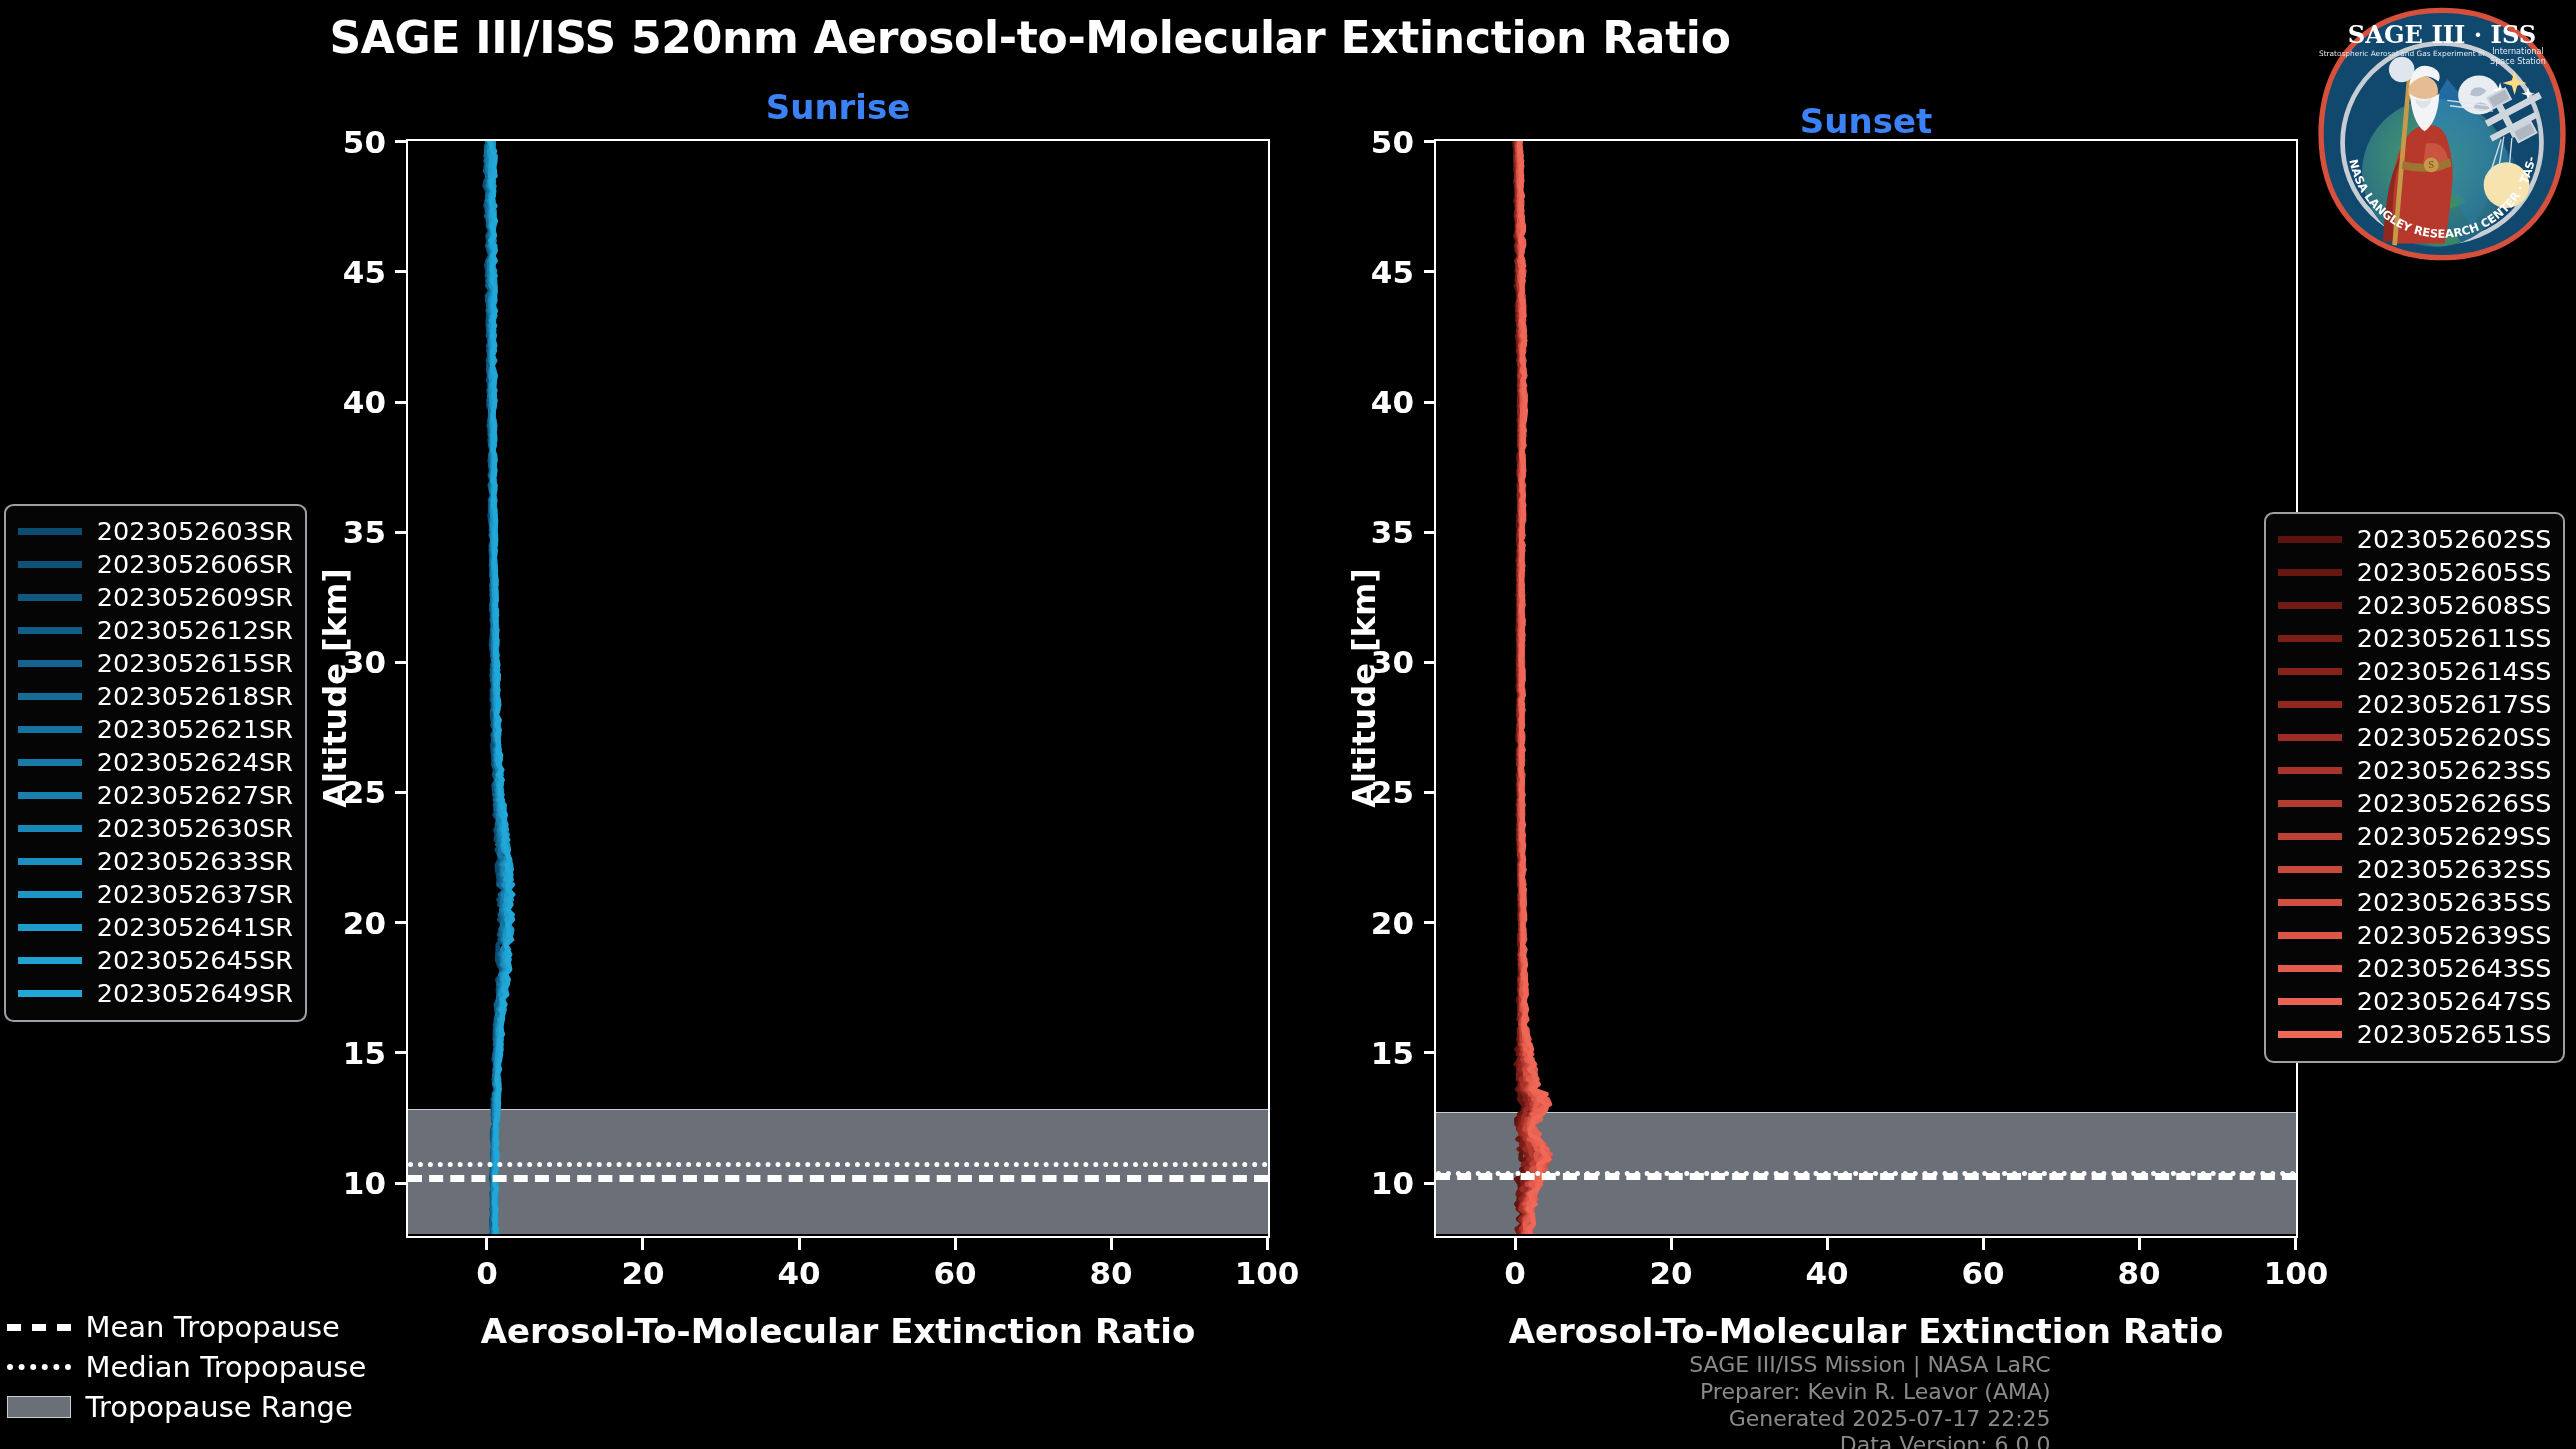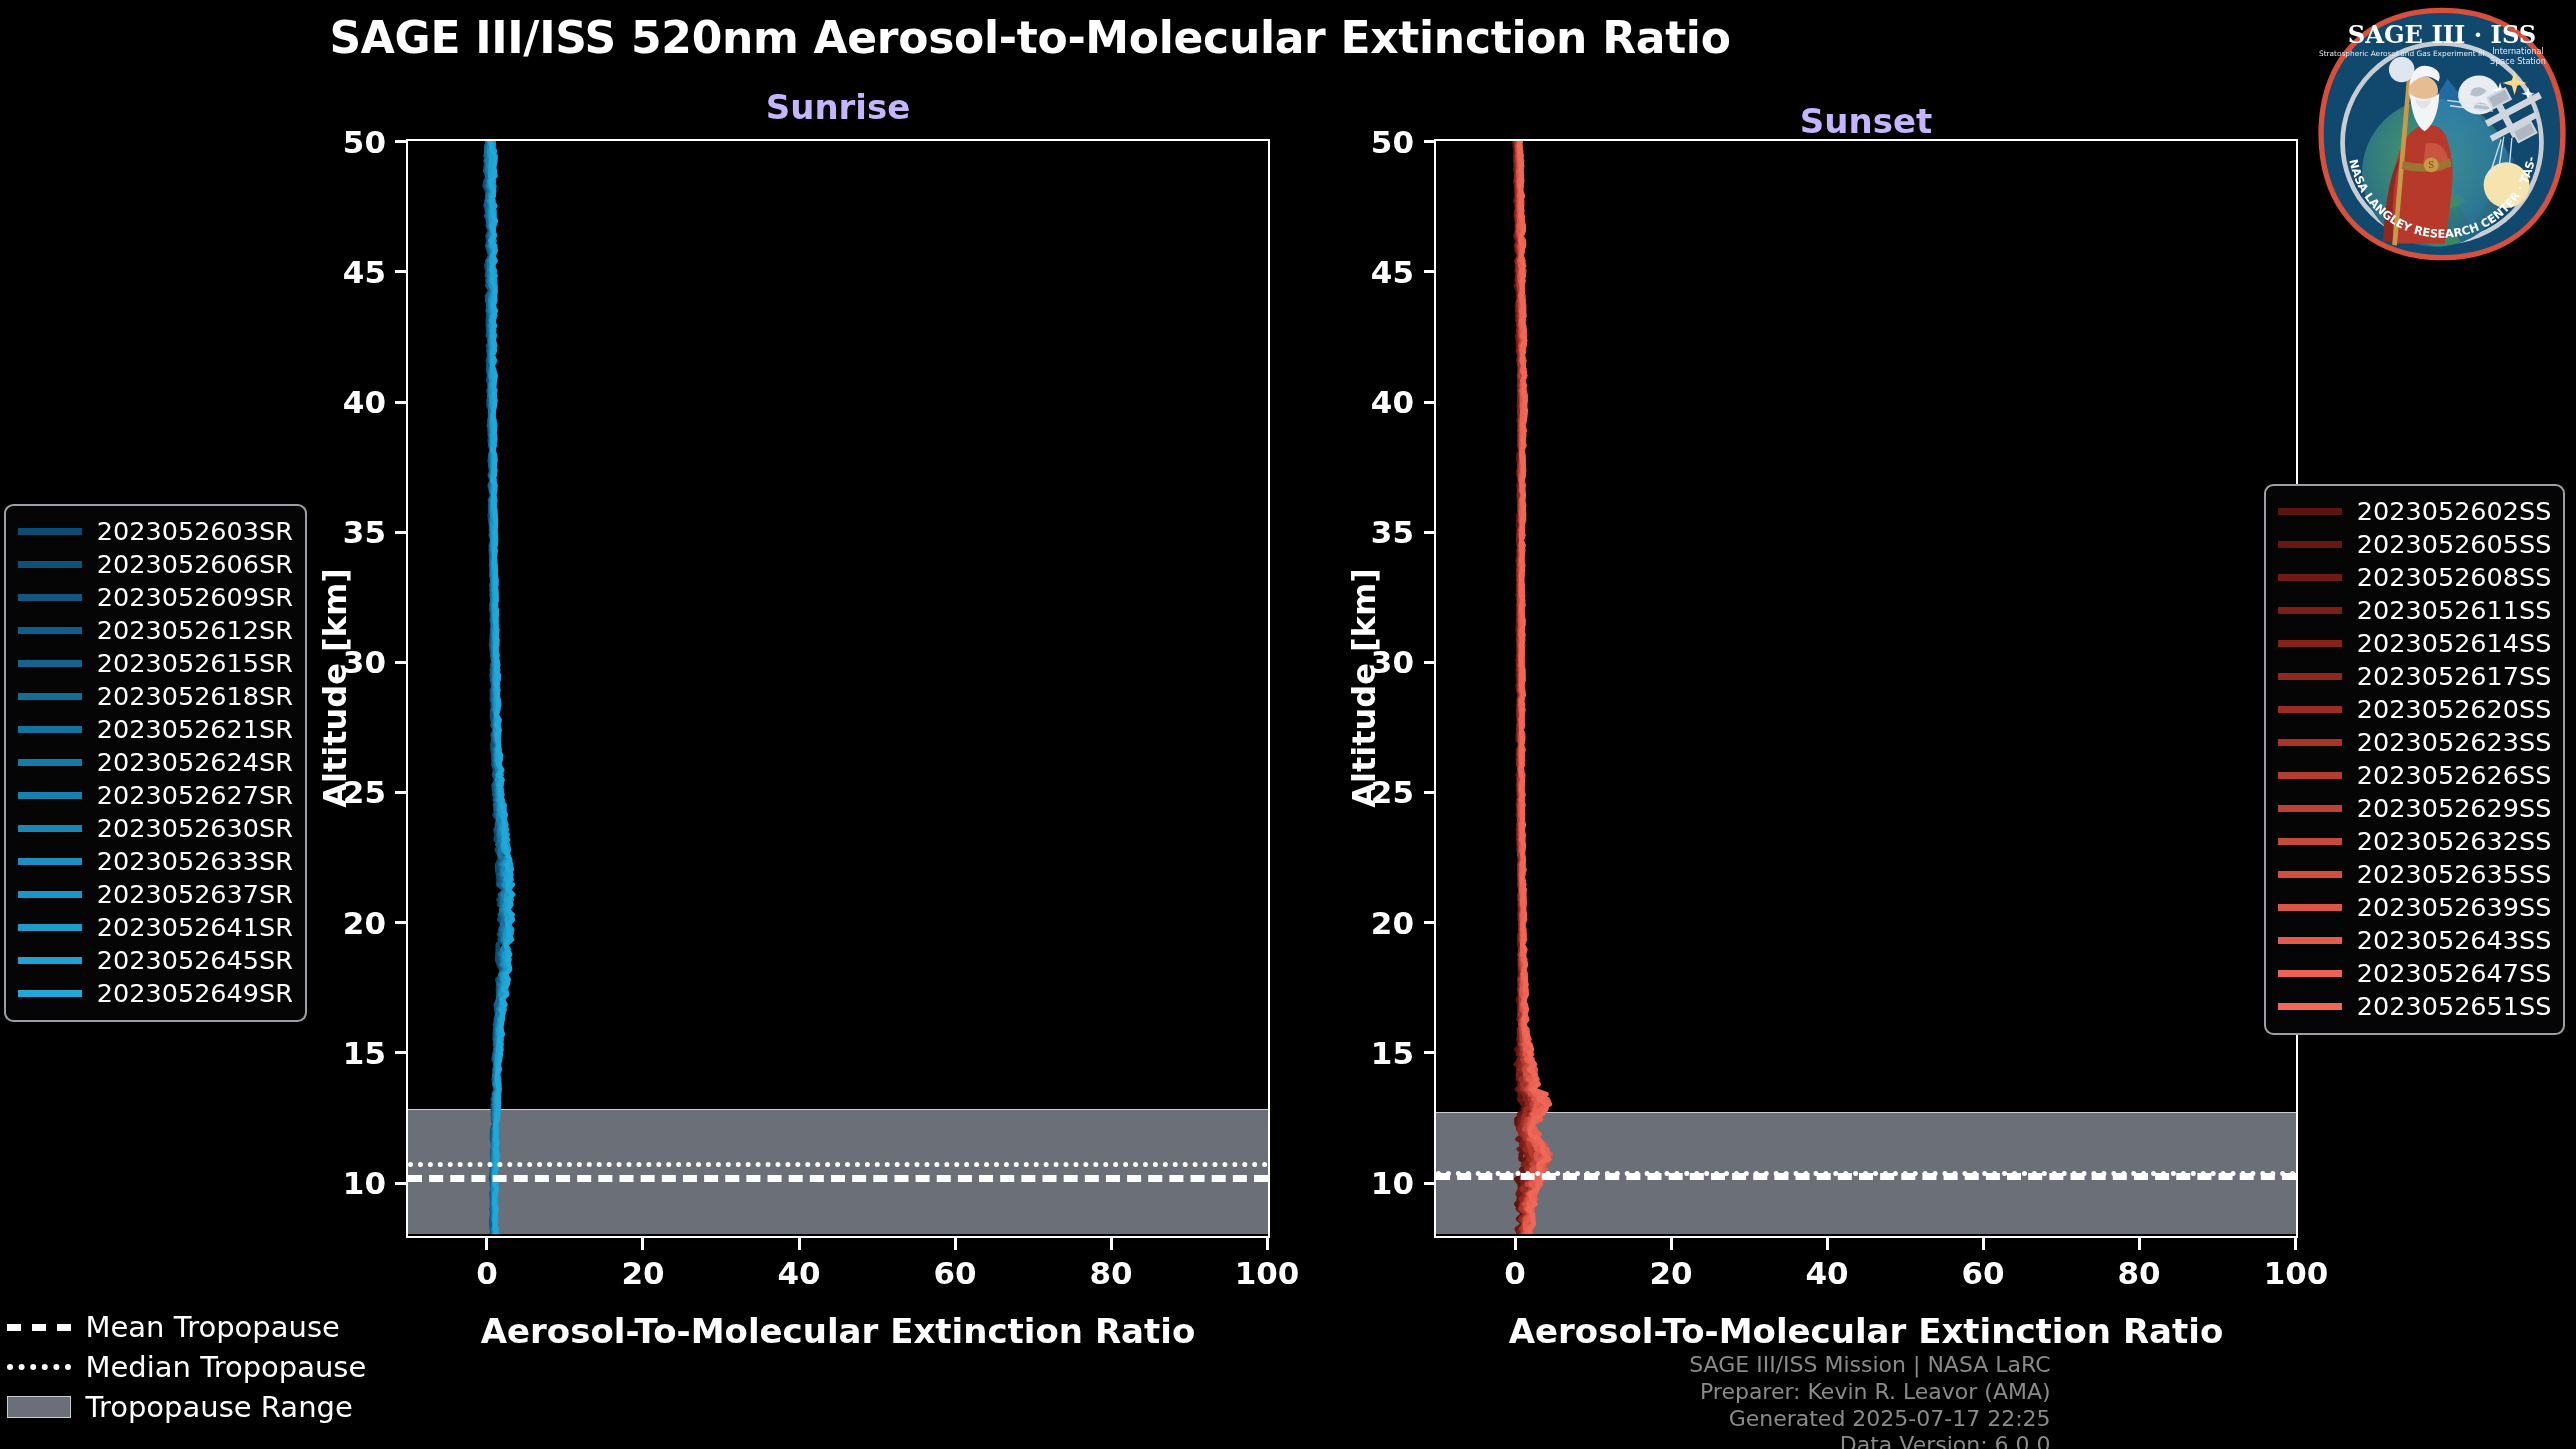--- a/index.html
+++ b/index.html
@@ -33,21 +33,21 @@
     left: 0; right: 0; top: 72px;
     text-align: center;
     color: #ffffff;
     font-family: "DejaVu Sans", sans-serif;
     font-weight: bold;
     font-size: 39px;
     white-space: nowrap;
   }
   .panel-title {
     position: absolute;
-    color: #c4b5fd;
+    color: #3b82f6;
     font-family: "DejaVu Sans", sans-serif;
     font-weight: bold;
     font-size: 34px;
     text-align: center;
     white-space: nowrap;
   }
 
   
   .axes {
     position: absolute;
@@ -304,21 +304,21 @@
       <div class="legend-row">
         <span class="legend-swatch" style="border-top-color: rgb(32, 161, 209);"></span>
         <span class="legend-label">2023052645SR</span>
       </div>
       <div class="legend-row">
         <span class="legend-swatch" style="border-top-color: rgb(33, 168, 216);"></span>
         <span class="legend-label">2023052649SR</span>
       </div>
     </div>
 
-  <div class="legend-box" id="legend-sunset" style="left:2264px; top:484px;">
+  <div class="legend-box" id="legend-sunset" style="left:2264px; top:512px;">
       <div class="legend-row">
         <span class="legend-swatch" style="border-top-color: rgb(92, 20, 16);"></span>
         <span class="legend-label">2023052602SS</span>
       </div>
       <div class="legend-row">
         <span class="legend-swatch" style="border-top-color: rgb(102, 23, 18);"></span>
         <span class="legend-label">2023052605SS</span>
       </div>
       <div class="legend-row">
         <span class="legend-swatch" style="border-top-color: rgb(113, 26, 21);"></span>

